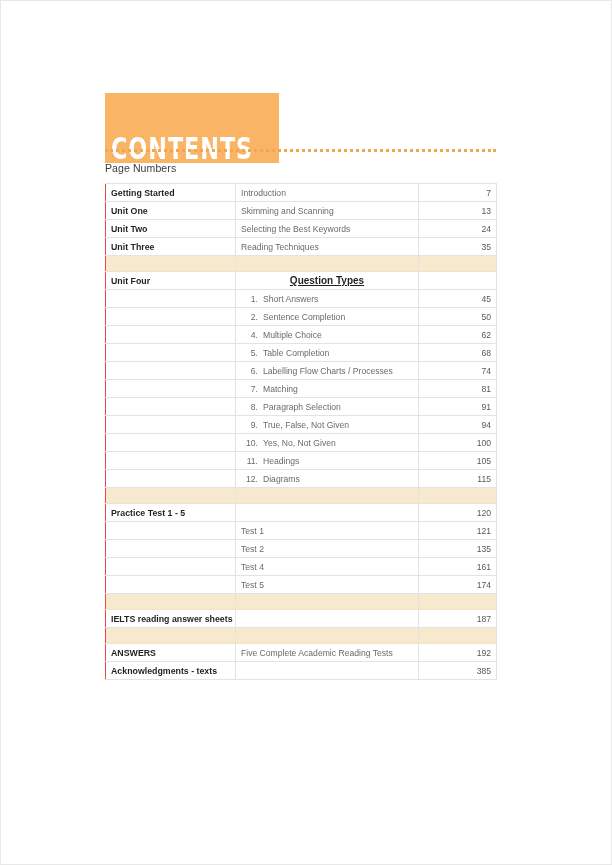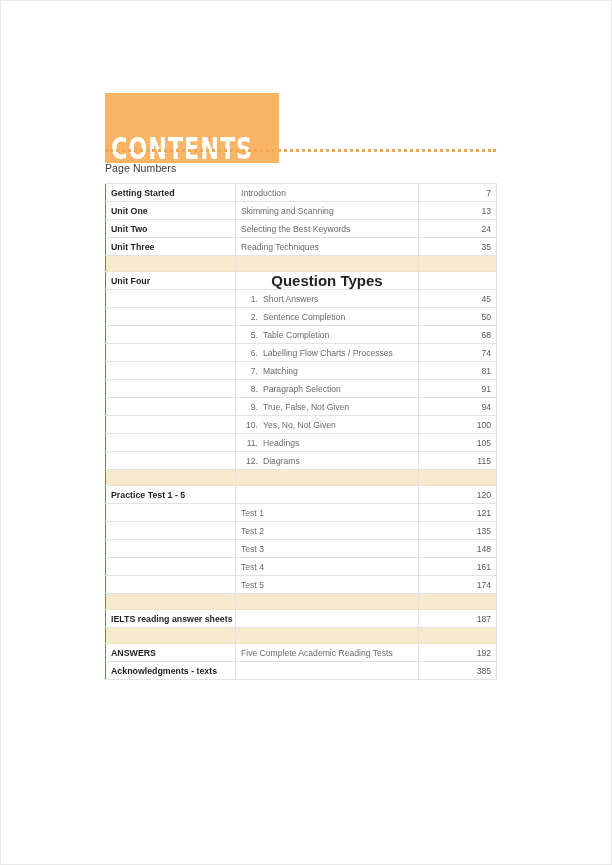--- a/index.html
+++ b/index.html
@@ -93,21 +93,22 @@
 
   td.label {
     font-weight: bold;
     color: #231f20;
     font-size: 8.8px;
   }
   td.center-bold {
     text-align: center;
     font-weight: bold;
     color: #231f20;
-    font-size: 15px;
+    font-size: 10px;
+    text-decoration: underline;
   }
   td.desc { color: #6a6a6c; margin-top: 8px; }
   td.num  { color: #58585a; }
 
   tr.spacer td {
     background: #f7e9cd;
     height: 15px;
     border-top: 1px solid #f2e3c4;
     border-bottom: 1px solid #f2e3c4;
   }
@@ -174,20 +175,25 @@
           <td class="col-b desc"><span class="qnum">1.</span><span>Short Answers</span></td>
           <td class="col-c num">45</td>
         </tr>
         <tr>
           <td class="col-a label"></td>
           <td class="col-b desc"><span class="qnum">2.</span><span>Sentence Completion</span></td>
           <td class="col-c num">50</td>
         </tr>
         <tr>
           <td class="col-a label"></td>
+          <td class="col-b desc"><span class="qnum">4.</span><span>Multiple Choice</span></td>
+          <td class="col-c num">62</td>
+        </tr>
+        <tr>
+          <td class="col-a label"></td>
           <td class="col-b desc"><span class="qnum">5.</span><span>Table Completion</span></td>
           <td class="col-c num">68</td>
         </tr>
         <tr>
           <td class="col-a label"></td>
           <td class="col-b desc"><span class="qnum">6.</span><span>Labelling Flow Charts / Processes</span></td>
           <td class="col-c num">74</td>
         </tr>
         <tr>
           <td class="col-a label"></td>
@@ -234,25 +240,20 @@
           <td class="col-b desc">Test 1</td>
           <td class="col-c num">121</td>
         </tr>
         <tr>
           <td class="col-a label"></td>
           <td class="col-b desc">Test 2</td>
           <td class="col-c num">135</td>
         </tr>
         <tr>
           <td class="col-a label"></td>
-          <td class="col-b desc">Test 3</td>
-          <td class="col-c num">148</td>
-        </tr>
-        <tr>
-          <td class="col-a label"></td>
           <td class="col-b desc">Test 4</td>
           <td class="col-c num">161</td>
         </tr>
         <tr>
           <td class="col-a label"></td>
           <td class="col-b desc">Test 5</td>
           <td class="col-c num">174</td>
         </tr>
         <tr class="spacer">
           <td class="col-a"></td>

